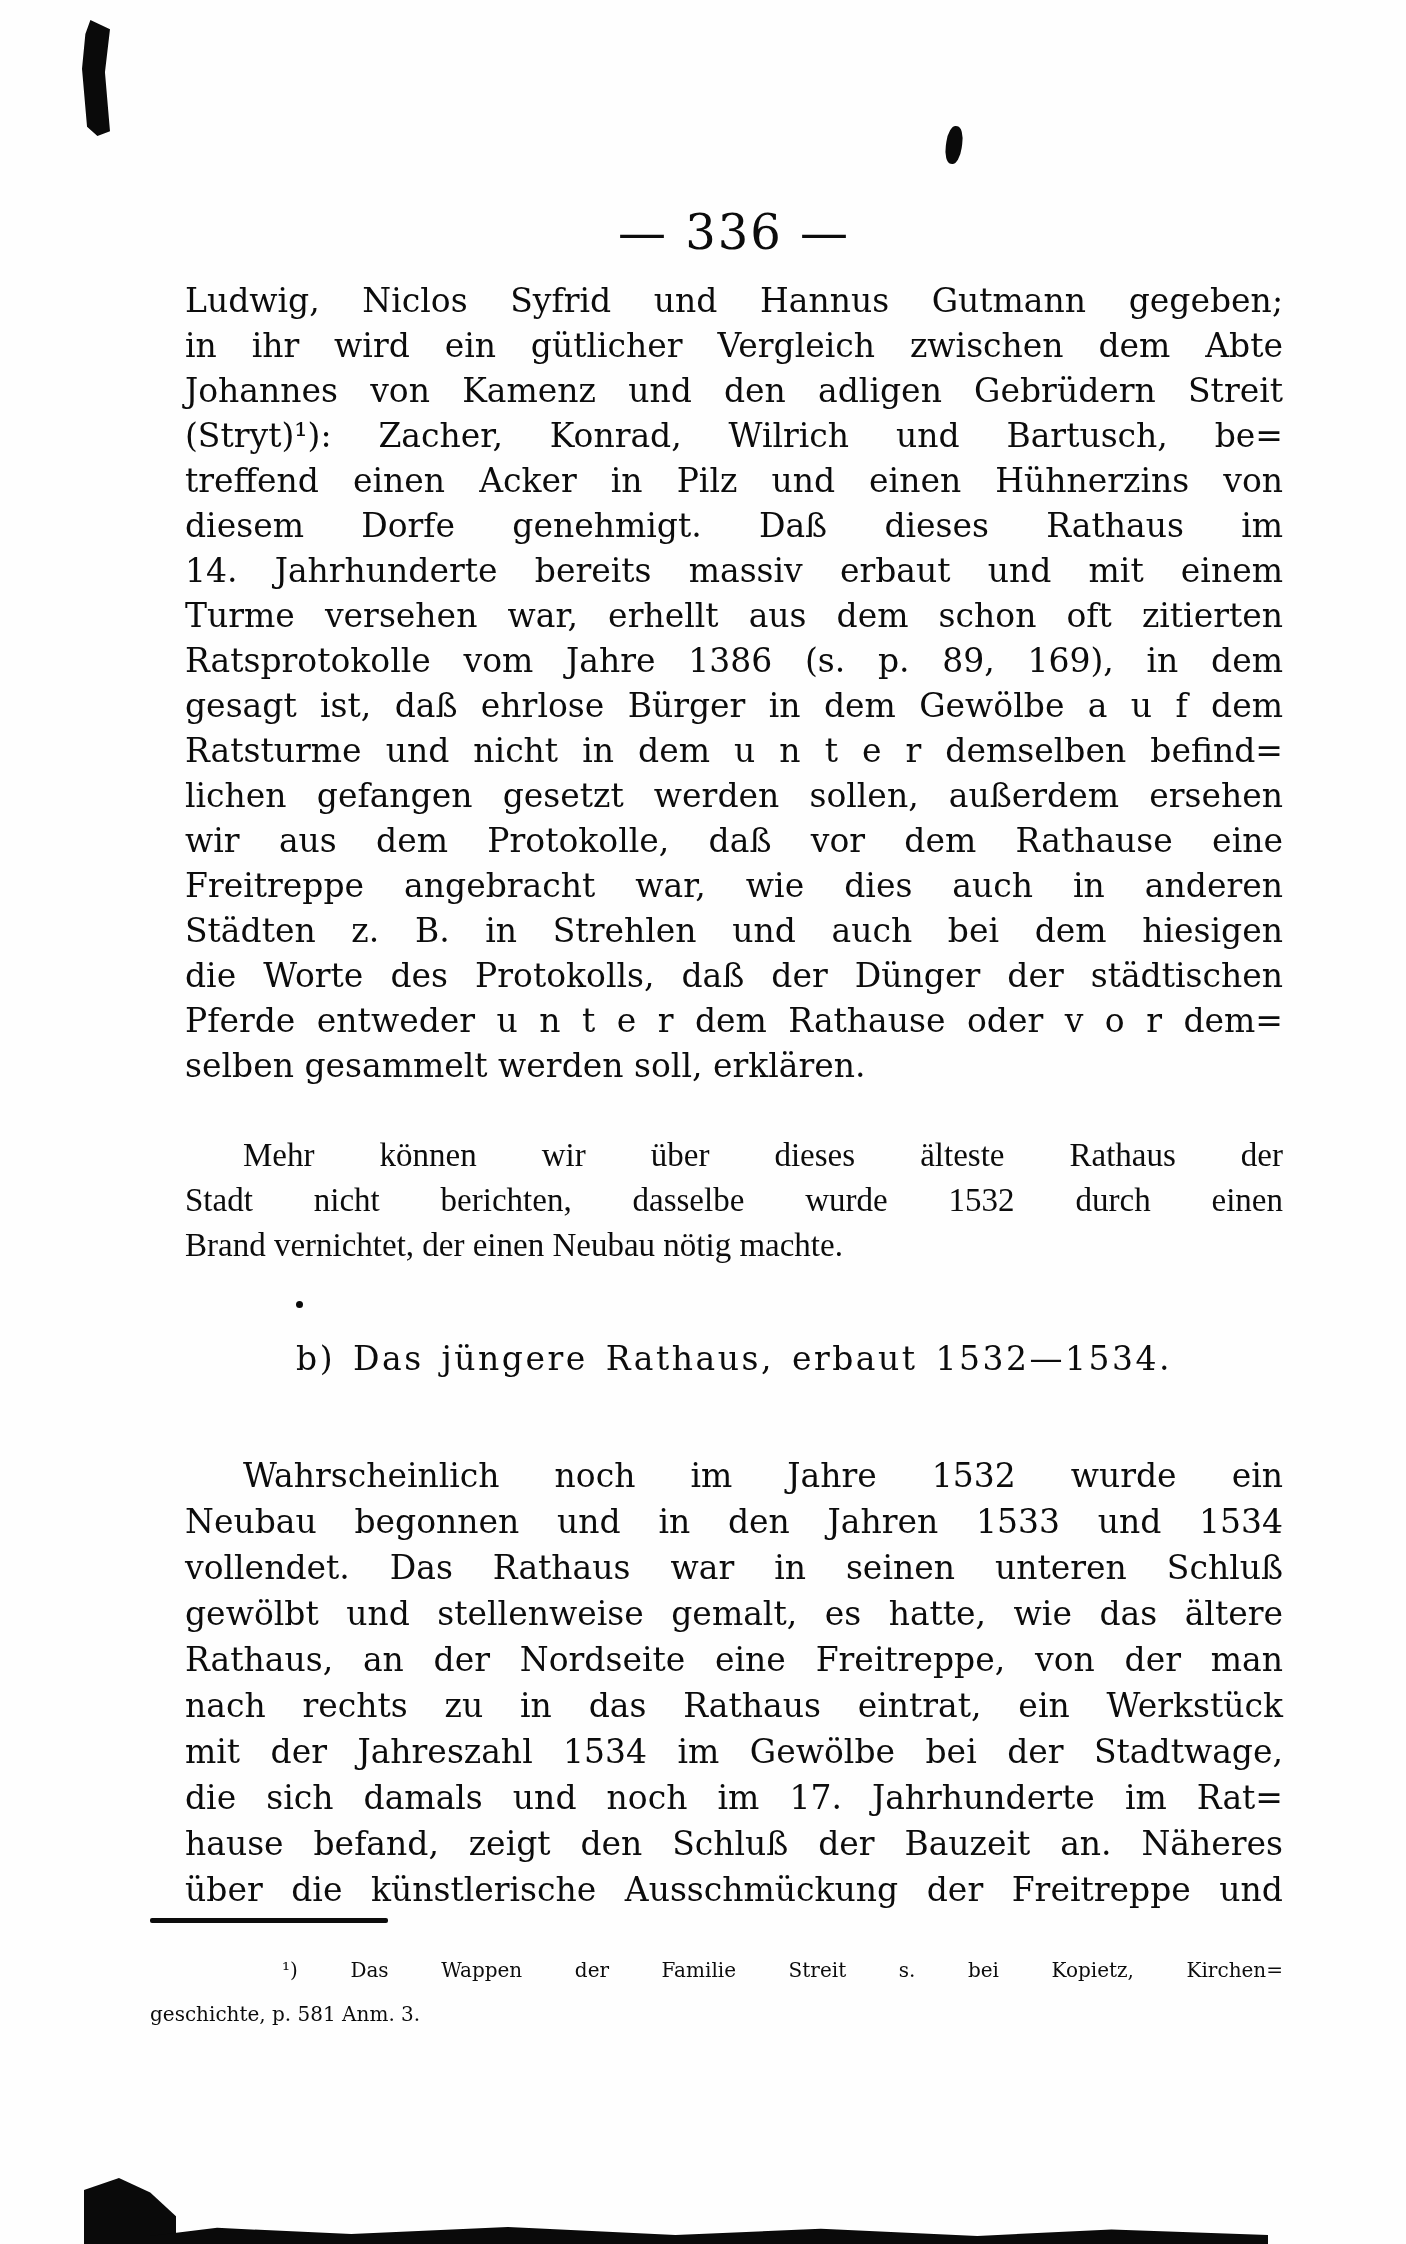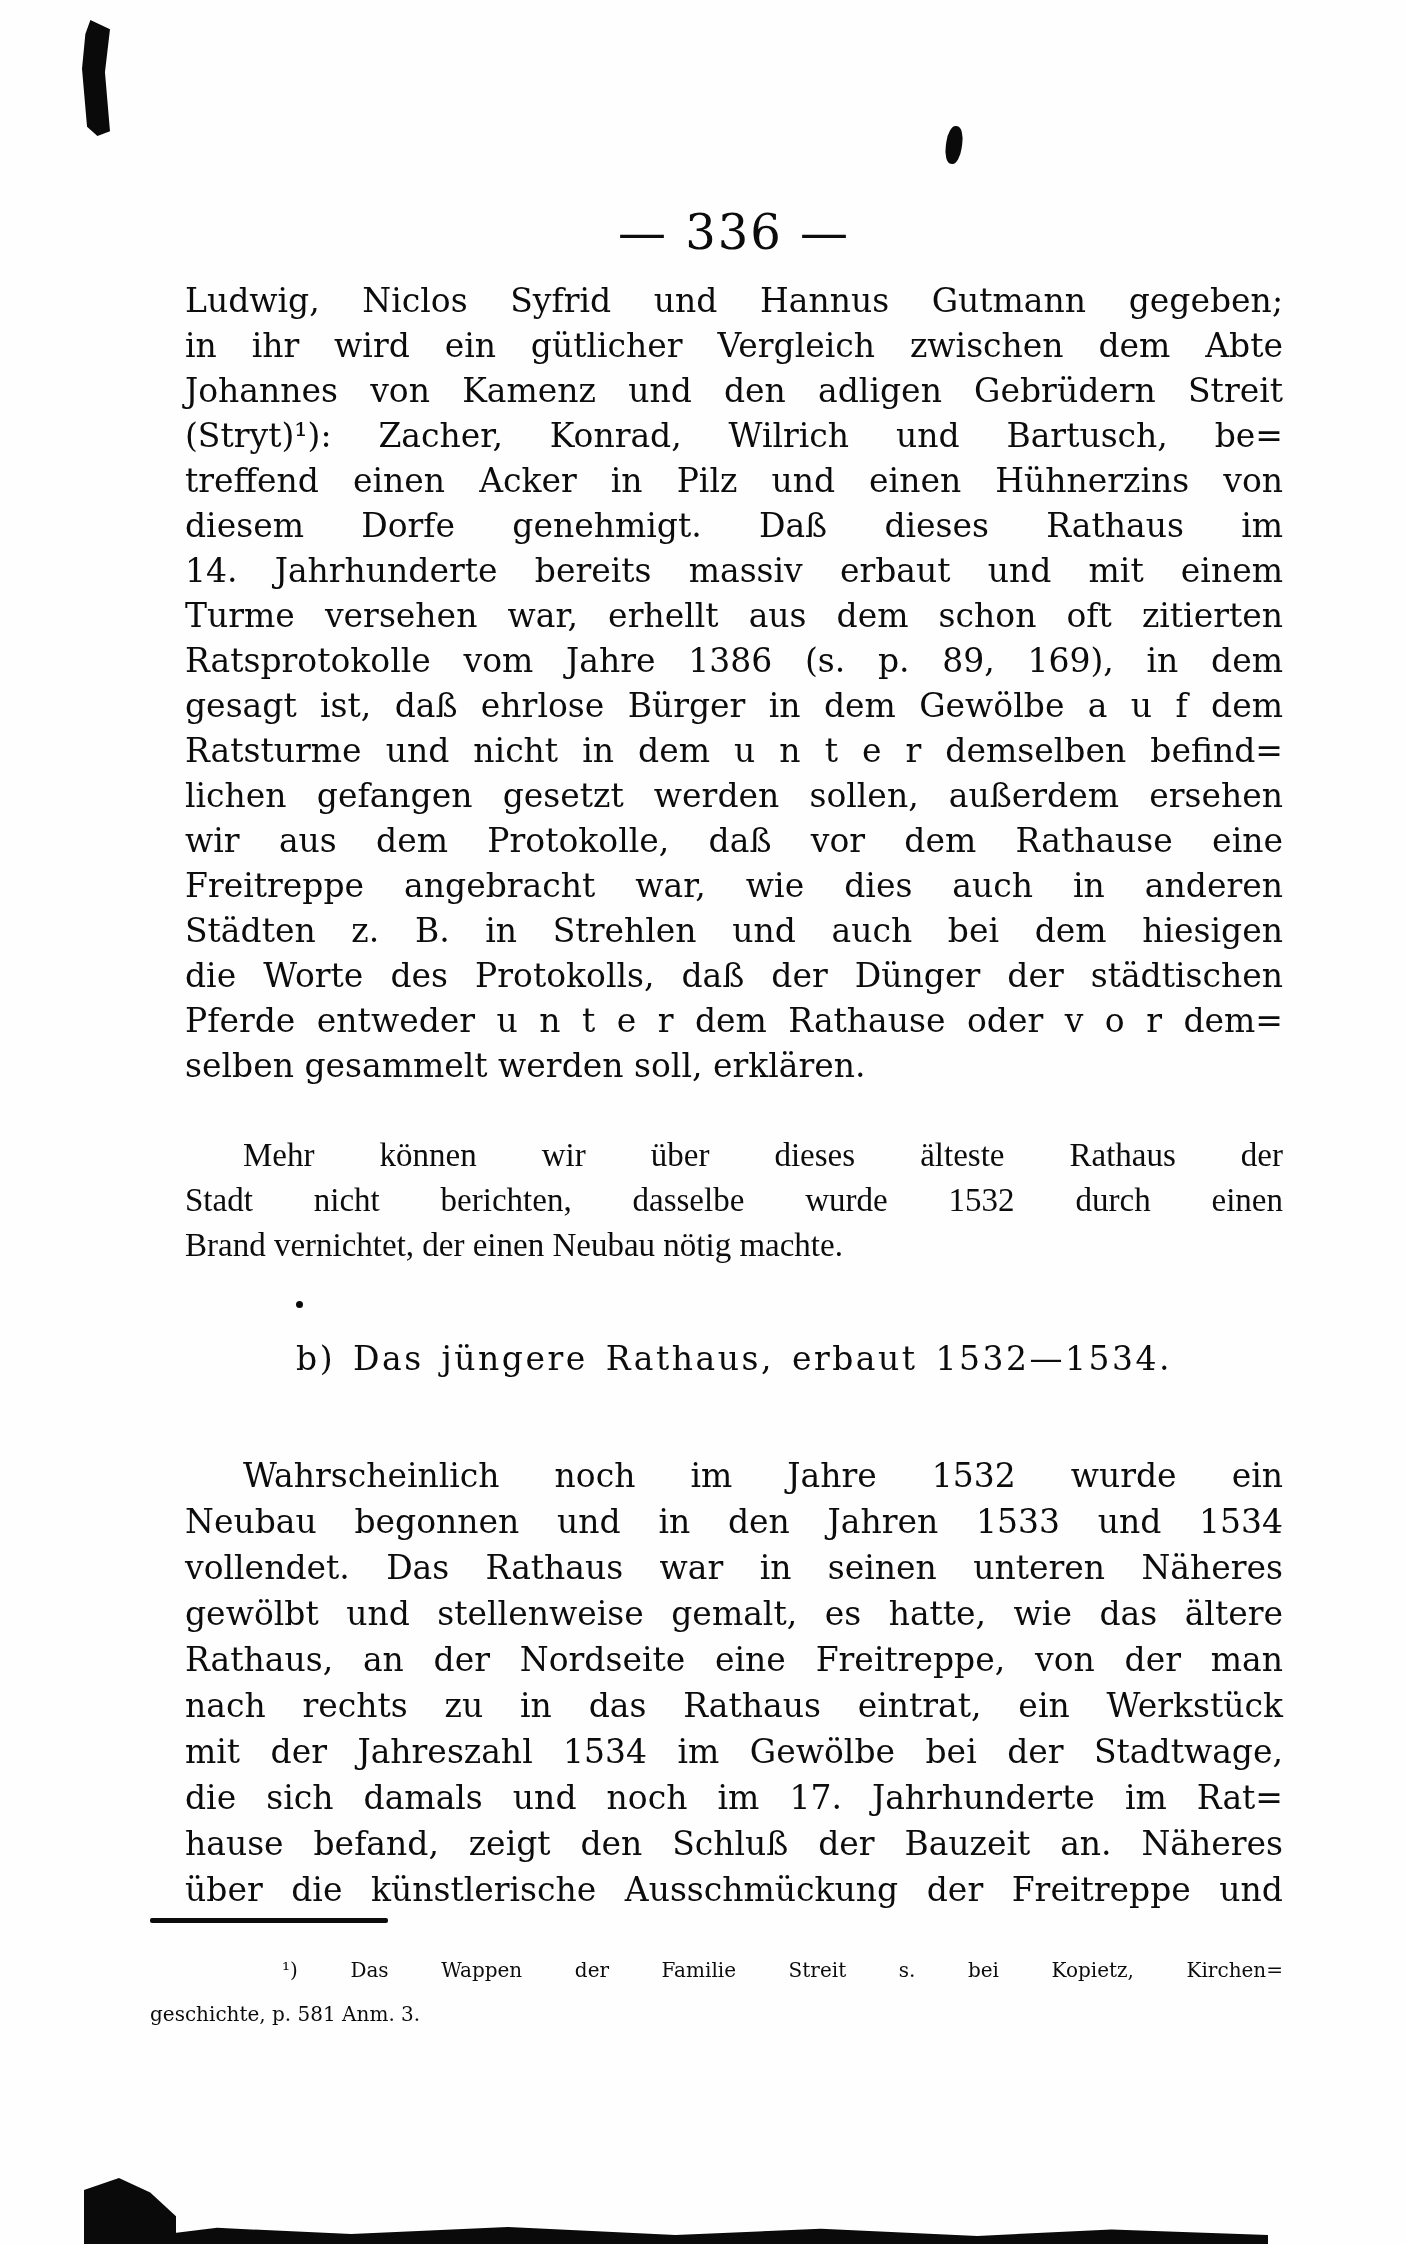--- a/index.html
+++ b/index.html
@@ -147,21 +147,21 @@
     <div class="ln j indent">Mehr können wir über dieses älteste Rathaus der</div>
     <div class="ln j">Stadt nicht berichten, dasselbe wurde 1532 durch einen</div>
     <div class="ln">Brand vernichtet, der einen Neubau nötig machte.</div>
   </div>
 
   <div class="heading">b) Das jüngere Rathaus, erbaut 1532—1534.</div>
 
   <div class="block p3">
     <div class="ln j indent">Wahrscheinlich noch im Jahre 1532 wurde ein</div>
     <div class="ln j">Neubau begonnen und in den Jahren 1533 und 1534</div>
-    <div class="ln j">vollendet. Das Rathaus war in seinen unteren Näheres</div>
+    <div class="ln j">vollendet. Das Rathaus war in seinen unteren Schluß</div>
     <div class="ln j">gewölbt und stellenweise gemalt, es hatte, wie das ältere</div>
     <div class="ln j">Rathaus, an der Nordseite eine Freitreppe, von der man</div>
     <div class="ln j">nach rechts zu in das Rathaus eintrat, ein Werkstück</div>
     <div class="ln j">mit der Jahreszahl 1534 im Gewölbe bei der Stadtwage,</div>
     <div class="ln j">die sich damals und noch im 17. Jahrhunderte im Rat=</div>
     <div class="ln j">hause befand, zeigt den Schluß der Bauzeit an. Näheres</div>
     <div class="ln j">über die künstlerische Ausschmückung der Freitreppe und</div>
   </div>
 
   <div class="footnote-rule"></div>

